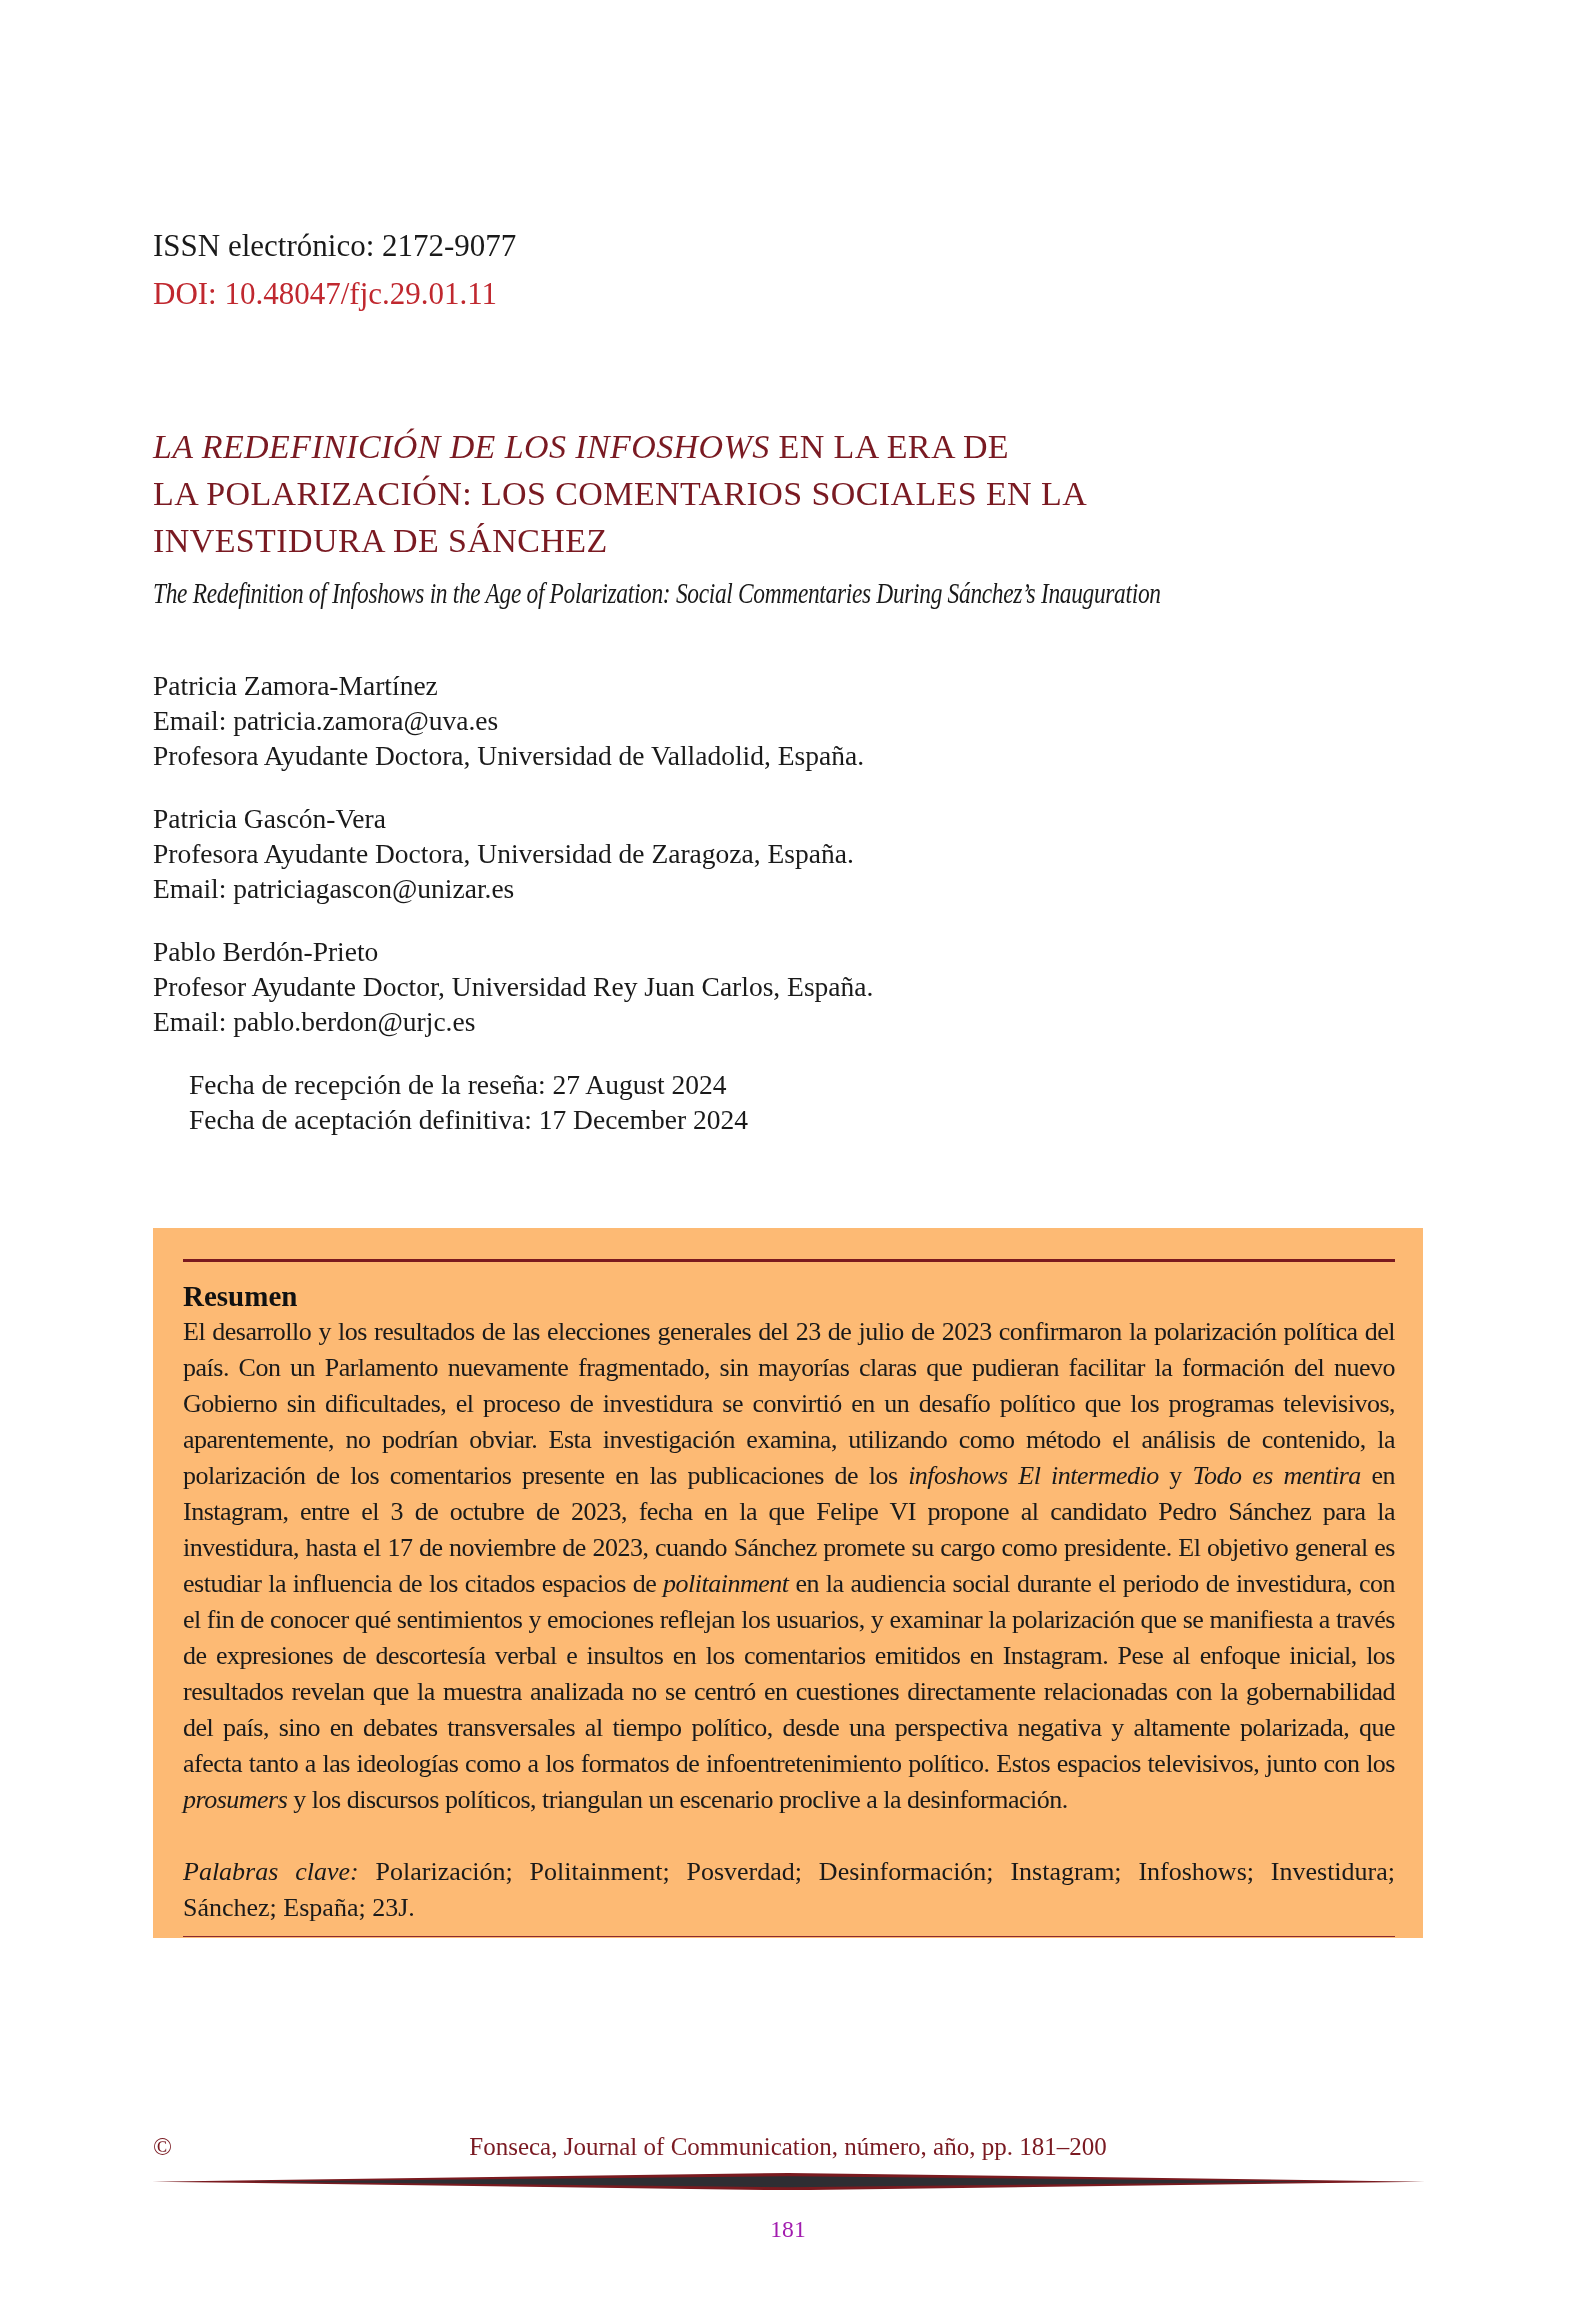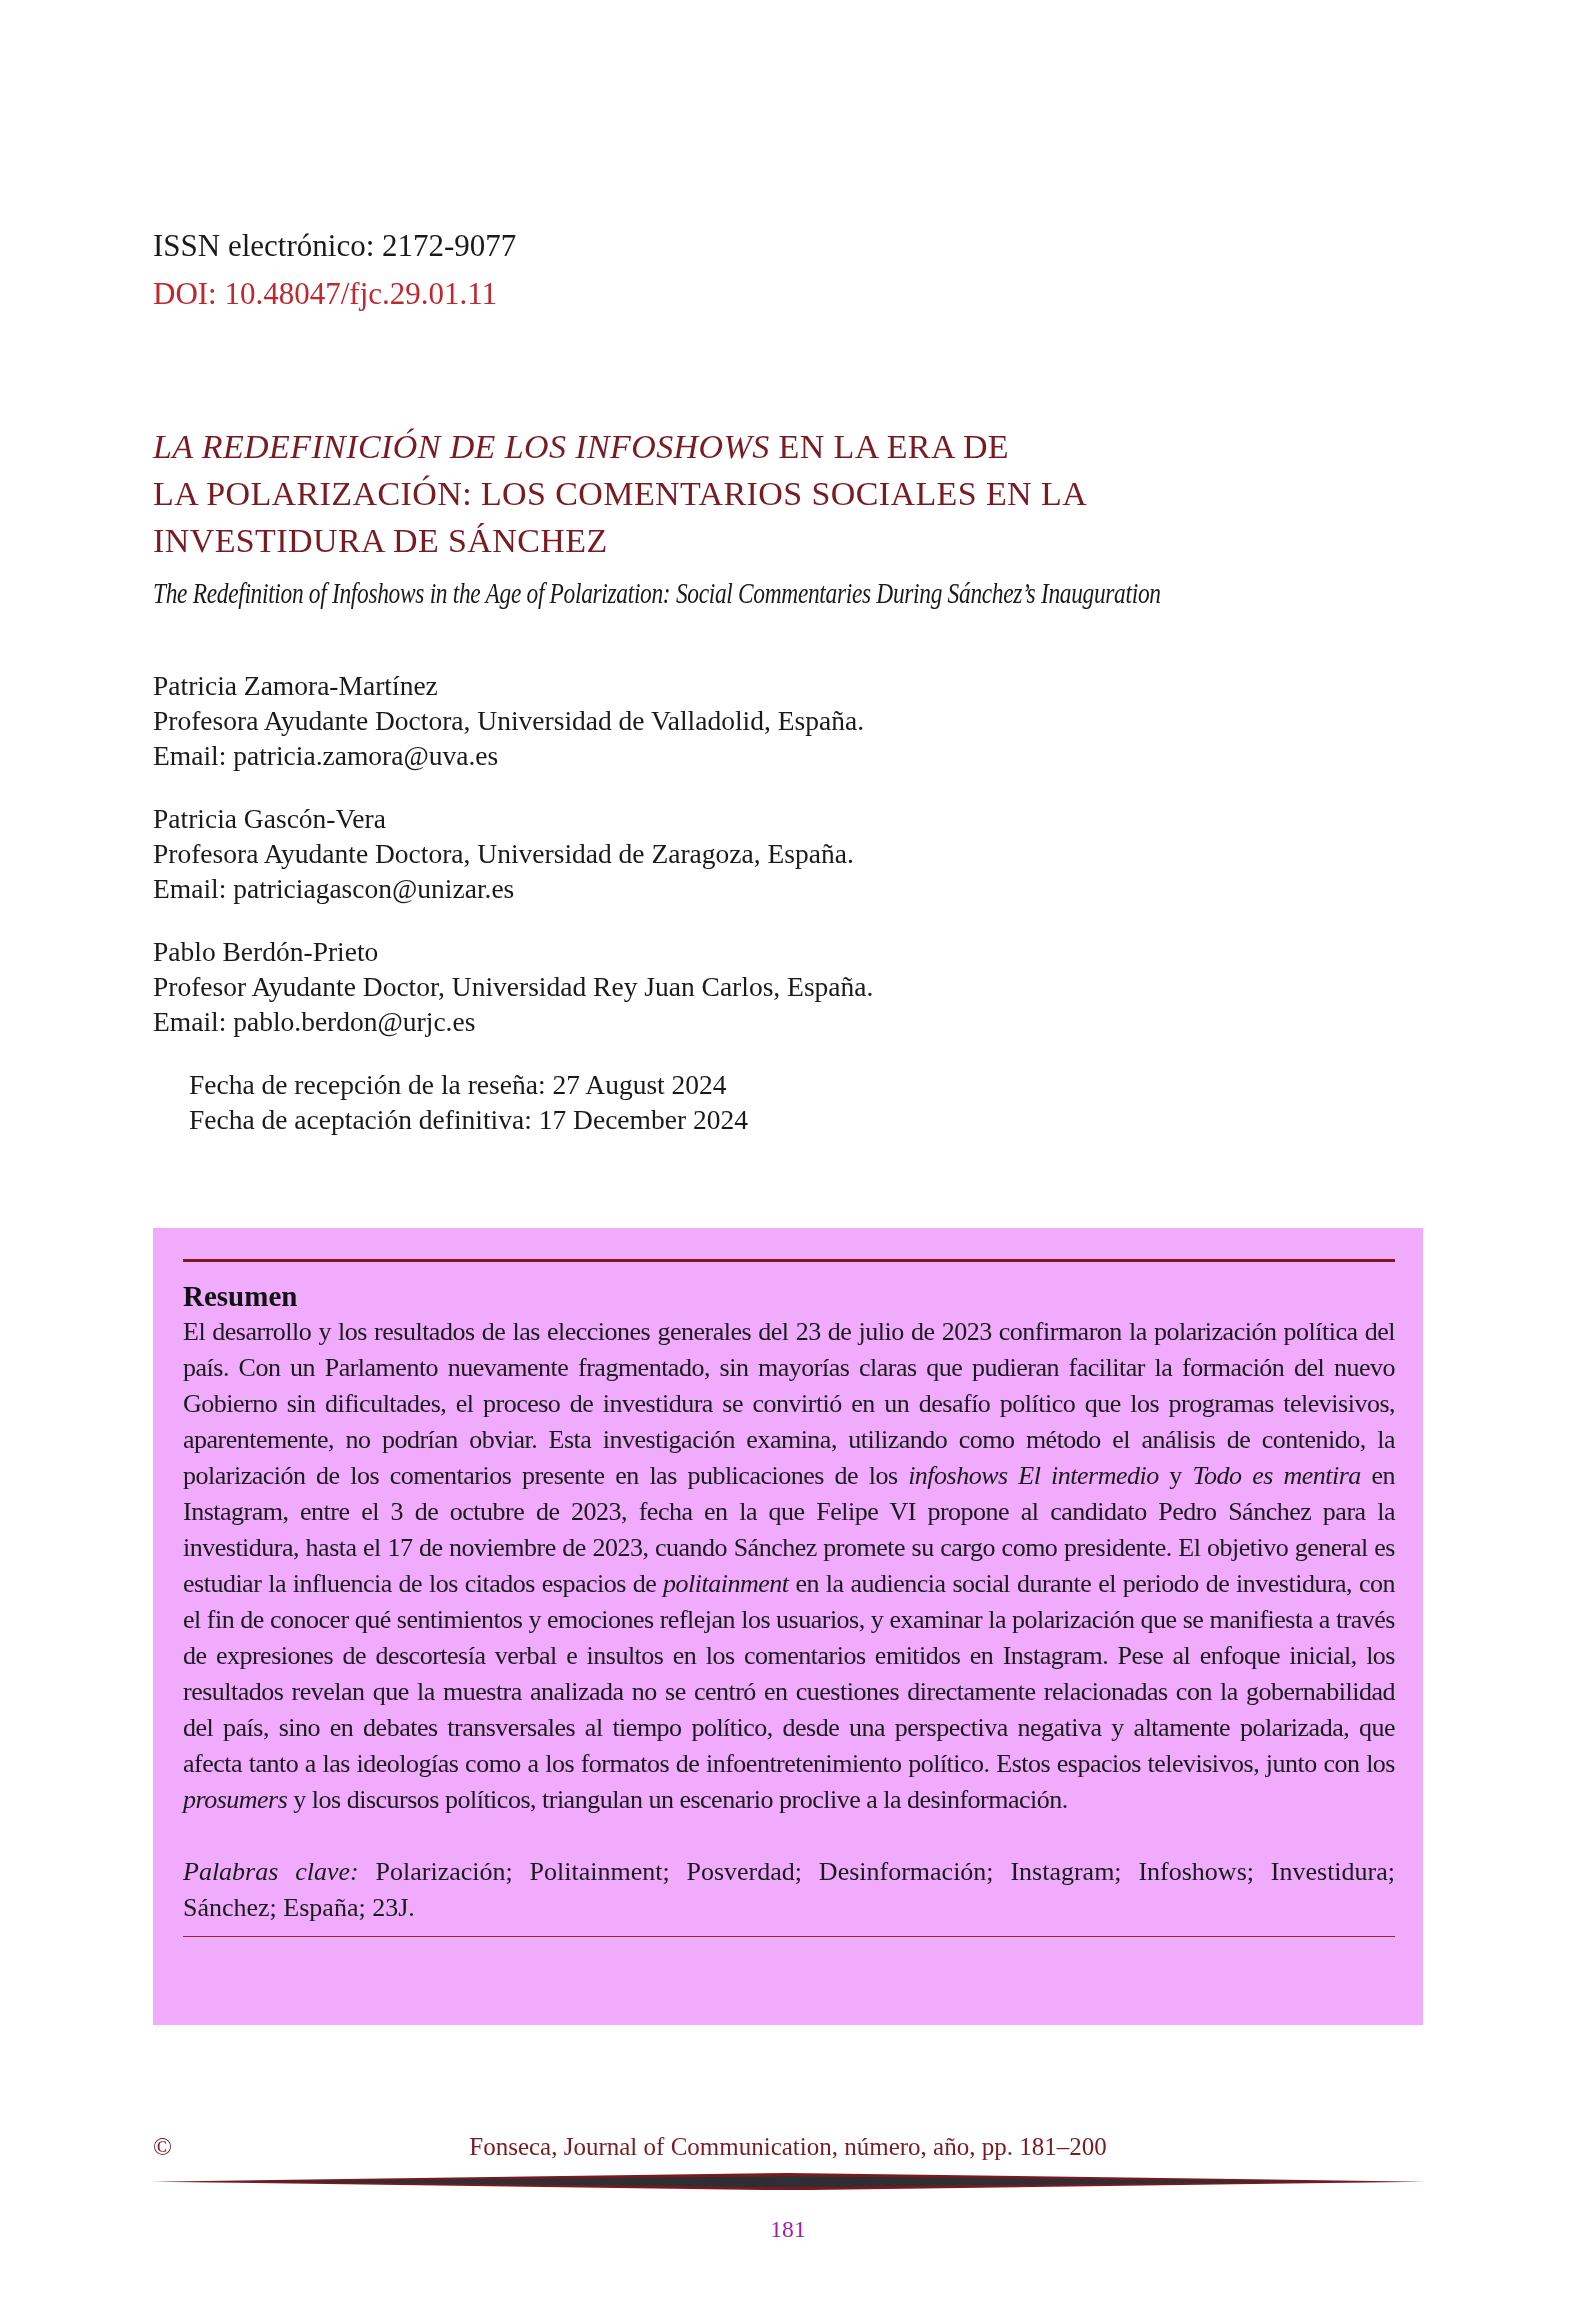--- a/index.html
+++ b/index.html
@@ -19,21 +19,21 @@
     margin-top: 7.9px; font-size: 30px; line-height: 41px; font-style: italic; color: #1a1a1a;
     white-space: nowrap; transform: scaleX(0.78); transform-origin: left center; letter-spacing: -0.4px;
   }
 
   .authors { left: 153px; top: 668px; width: 1179px; font-size: 27.5px; line-height: 35px; }
   .author { margin-bottom: 28px; }
   .author div { white-space: nowrap; }
   .dates { margin-top: 0px; margin-left: 36px; }
 
   .abstract-box {
-    left: 153px; top: 1228px; width: 1270px; height: 797px; background: #f0abfc; font-family: Liberation Serif, serif;
+    left: 153px; top: 1228px; width: 1270px; height: 710px; background: #fdba74; font-family: Liberation Serif, serif;
   }
   .abstract-inner { position: absolute; left: 30px; top: 31px; width: 1212px; }
   .rule-top { height: 3.1px; background: #7a1a1f; }
   .abstract-title {
     font-size: 29px; font-weight: bold; line-height: 35px; margin-top: 17.3px; color: #111;
   }
   .abstract-body {
     font-size: 26px; line-height: 36px; text-align: justify; color: #1a1a1a; letter-spacing: -0.5px;
     margin-top: 0px;
   }
@@ -58,22 +58,22 @@
 <div class="abs title-block">
   <div class="title-line"><i>LA REDEFINICIÓN DE LOS INFOSHOWS</i><span> EN LA ERA DE</span></div>
   <div class="title-line">LA POLARIZACIÓN: LOS COMENTARIOS SOCIALES EN LA</div>
   <div class="title-line">INVESTIDURA DE SÁNCHEZ</div>
   <div class="subtitle">The Redefinition of Infoshows in the Age of Polarization: Social Commentaries During Sánchez’s Inauguration</div>
 </div>
 
 <div class="abs authors">
   <div class="author">
     <div>Patricia Zamora-Martínez</div>
+    <div>Email: patricia.zamora@uva.es</div>
     <div>Profesora Ayudante Doctora, Universidad de Valladolid, España.</div>
-    <div>Email: patricia.zamora@uva.es</div>
   </div>
   <div class="author">
     <div>Patricia Gascón-Vera</div>
     <div>Profesora Ayudante Doctora, Universidad de Zaragoza, España.</div>
     <div>Email: patriciagascon@unizar.es</div>
   </div>
   <div class="author">
     <div>Pablo Berdón-Prieto</div>
     <div>Profesor Ayudante Doctor, Universidad Rey Juan Carlos, España.</div>
     <div>Email: pablo.berdon@urjc.es</div>

